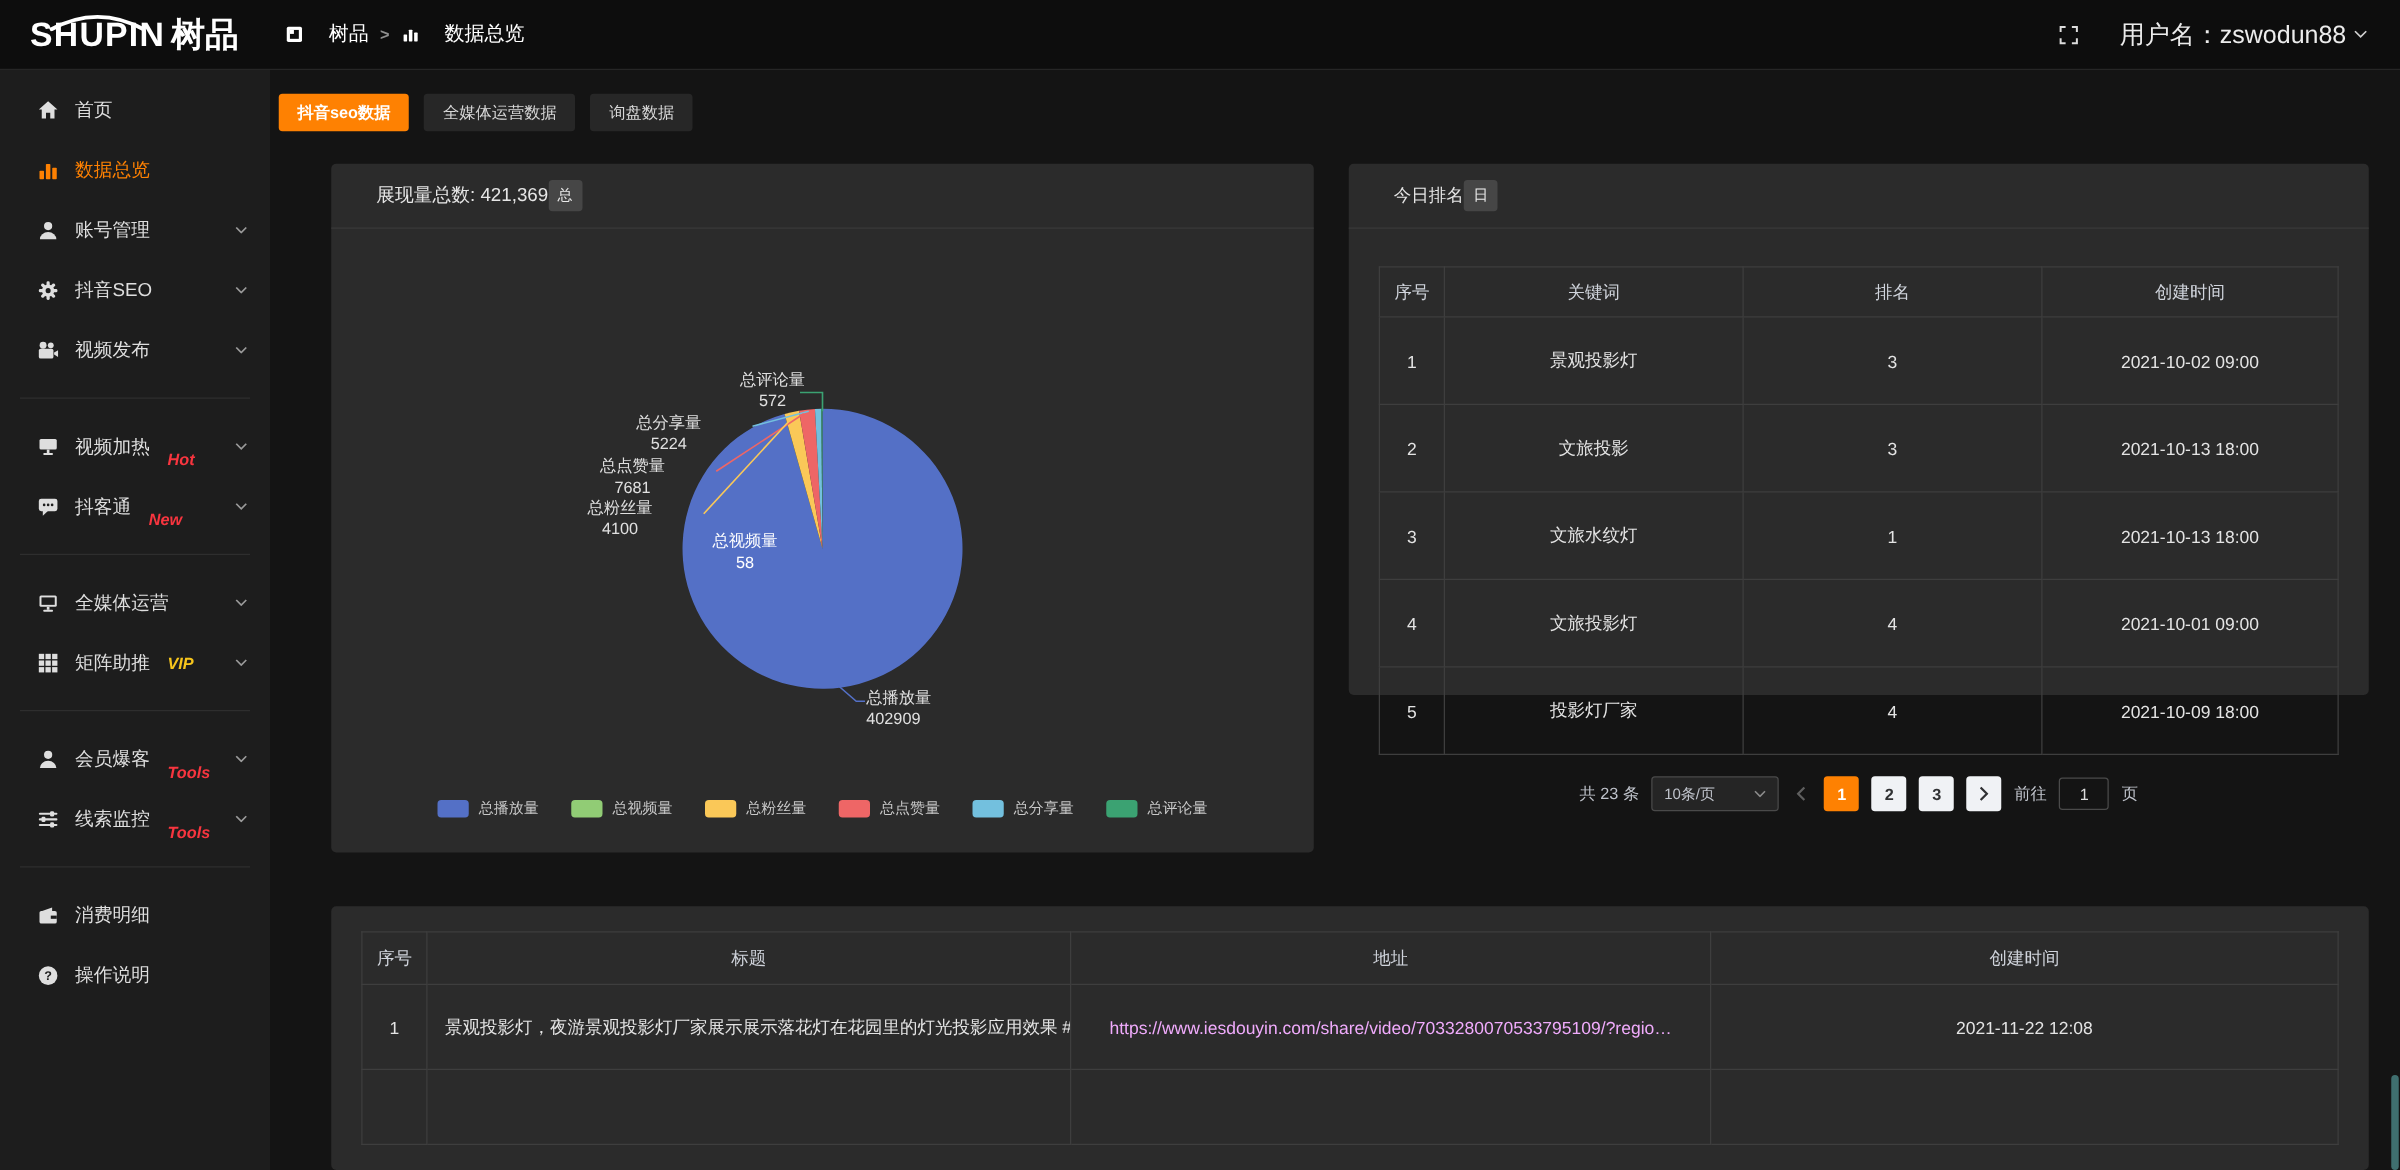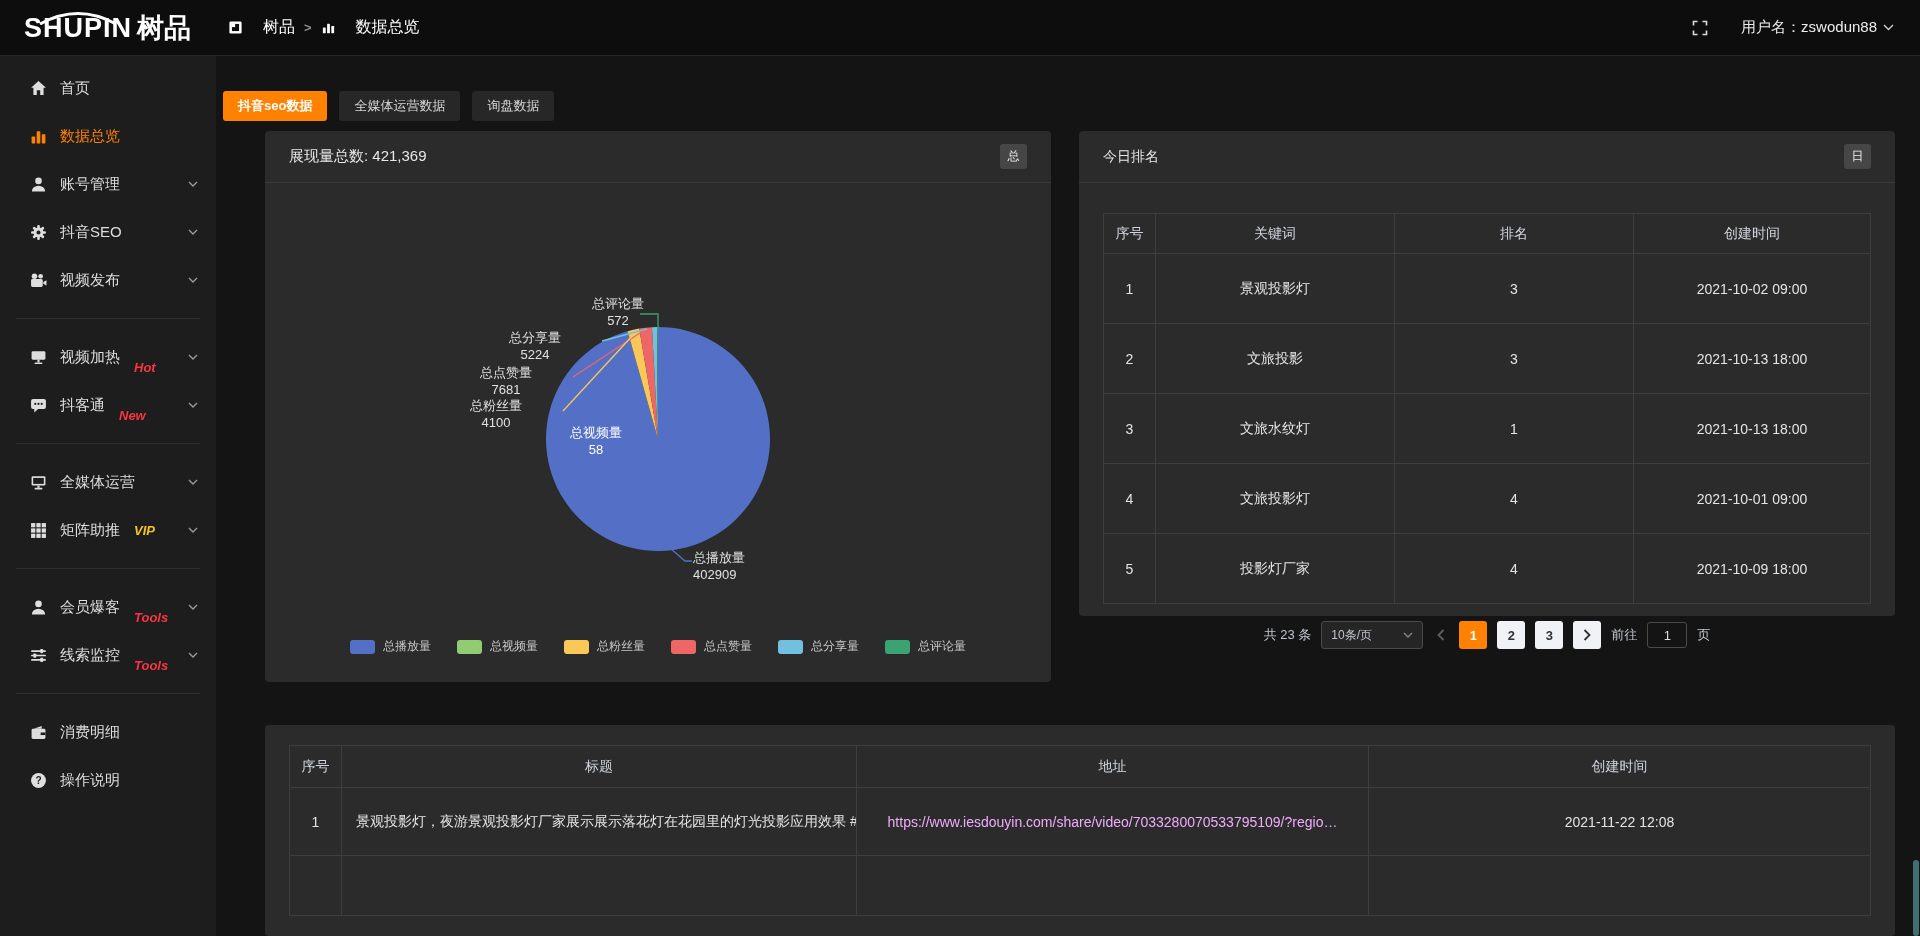--- a/index.html
+++ b/index.html
@@ -15,49 +15,49 @@
     background:#0d0d0d; display:flex; align-items:center; z-index:10;
     border-bottom:1px solid #262626; }
   .logo { width:216px; padding-left:24px; position:relative; display:flex; align-items:baseline; }
   .logo-en { font-size:27px; font-weight:bold; color:#fff; letter-spacing:1px; }
   .logo-cn { font-size:27px; font-weight:bold; color:#fff; margin-left:5px; }
   .logo-arc { position:absolute; left:38px; top:1px; }
   .breadcrumb { display:flex; align-items:center; gap:9px; margin-left:12px; font-size:16px; color:#fff; }
   .crumb { display:flex; align-items:center; gap:7px; cursor:pointer; }
   .crumb-sep { color:#8f8f8f; font-size:13px; font-weight:bold; }
   .topbar-right { margin-left:auto; display:flex; align-items:center; gap:20px; padding-right:26px; }
-  .username { font-size:15px; color:#ececec; display:flex; align-items:center; gap:6px; cursor:pointer; }
+  .username { font-size:20px; color:#ececec; display:flex; align-items:center; gap:6px; cursor:pointer; }
 
   
   .sidebar { position:absolute; top:56px; left:0; width:216px; height:880px;
     background:#1d1d1d; padding-top:8px; }
   .side-item { height:48px; display:flex; align-items:center; padding:0 18px 0 30px;
     color:#dedede; font-size:15px; cursor:pointer; }
   .side-item.active { color:#fe8102; }
   .s-icon { width:17px; height:17px; margin-right:13px; display:inline-flex; flex:none; }
   .s-icon svg { width:100%; height:100%; }
   .badge { font-size:13px; font-weight:bold; font-style:italic; margin-left:14px; }
   .badge.red { color:#f8353f;margin-top:20px; }
   .badge.gold { color:#f6c51c; }
   .chev { margin-left:auto; color:#9a9a9a; display:inline-flex; }
   .side-divider { height:1px; background:#2e2e2e; margin:14px 16px; }
 
   
-  .tabs { position:absolute; left:223px; top:75px; display:flex; gap:12px; z-index:2;margin-top:16px; }
+  .tabs { position:absolute; left:223px; top:75px; display:flex; gap:12px; z-index:2; }
   .tab { height:30px; padding:0 15px; display:flex; align-items:center; background:#272727;
     color:#d8d8d8; font-size:13px; border-radius:3px; cursor:pointer; }
   .tab.active { background:#fe8102; color:#fff; font-weight:bold; }
 
   
   .card { position:absolute; background:#2b2b2b; border-radius:4px; }
   #chart-card  { left:265px;  top:131px; width:786px;  height:551px; }
-  #rank-card   { left:1079px; top:131px; width:816px;  height:485px; }
+  #rank-card   { left:1079px; top:131px; width:816px;  height:425px; }
   #report-card { left:265px;  top:725px; width:1630px; height:211px; overflow:hidden; }
-  .card-head { height:52px; display:flex; align-items:center; justify-content:space-between;
-    padding:0 24px; border-bottom:1px solid #3a3a3a; }
+  .card-head { height:52px; display:flex; align-items:center; justify-content:flex-start;
+    padding:0 36px; border-bottom:1px solid #3a3a3a; }
   .card-title { font-size:14px; color:#e6e6e6; }
   #chart-card .card-title { font-size:15px; }
   .corner-btn { min-width:27px; height:25px; padding:0 6px; background:#464646; border-radius:3px;
     color:#eaeaea; font-size:12px; display:flex; align-items:center; justify-content:center; cursor:pointer; }
 
   
   .chart-area { position:relative; height:498px; overflow:hidden; }
   .chart-title { position:absolute; top:28px; left:0; width:100%; text-align:center;
     font-size:20px; font-weight:600; color:#d9d9d9; }
   #pie-svg { position:absolute; left:0; top:0; }

